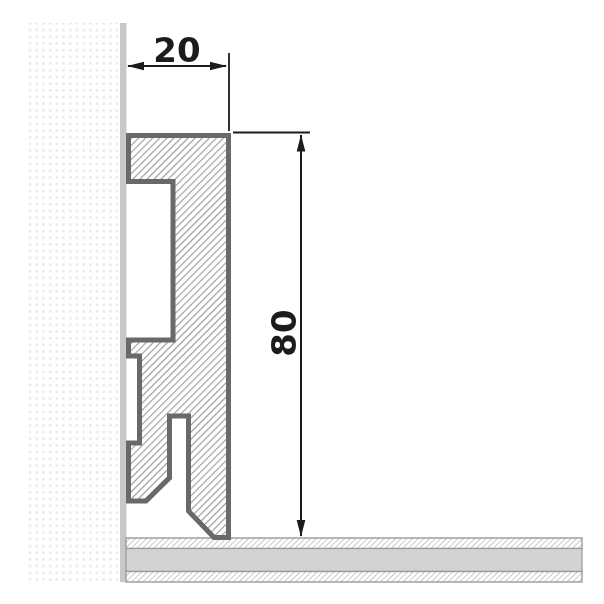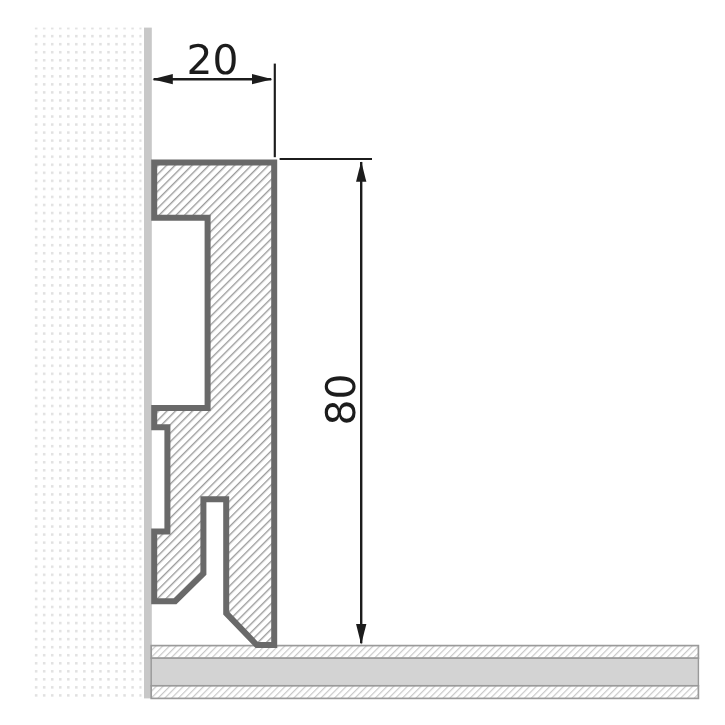--- a/index.html
+++ b/index.html
@@ -10,20 +10,21 @@
     --floor-solid:#d3d3d3;
     --floor-border:#9a9a9a;
     --floor-hatch:#c9c9c9;
     --dimension:#1c1c1c;
     --background:#ffffff;
   }
   html,body{margin:0;padding:0;background:var(--background);}
   .canvas{
     width:604px;height:604px;position:relative;background:var(--background);
     font-family:"DejaVu Sans","Liberation Sans",sans-serif;
+    font-weight:bold;
   }
   .wall-dots{fill:url(#p-dots);}
   .wall-strip{fill:var(--wall-strip);}
   .profile{fill:url(#p-hatch);stroke:var(--outline);stroke-width:5;stroke-linejoin:miter;}
   .floor-hatch-band{fill:url(#p-hatch-fine);stroke:var(--floor-border);stroke-width:1.4;}
   .floor-solid-band{fill:var(--floor-solid);stroke:var(--floor-border);stroke-width:1.2;}
   .dim-line{stroke:var(--dimension);stroke-width:2;fill:none;}
   .ext-line{stroke:var(--dimension);stroke-width:1.8;fill:none;}
   .arrowhead{fill:var(--dimension);stroke:none;}
   .dim-text{fill:var(--dimension);font-size:34px;font-family:"DejaVu Sans","Liberation Sans",sans-serif;}

